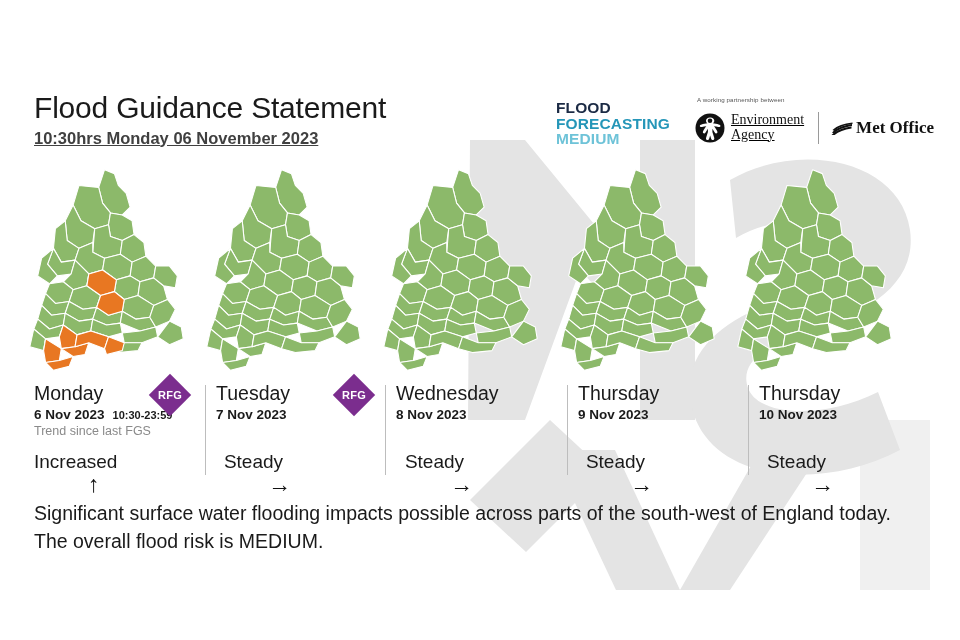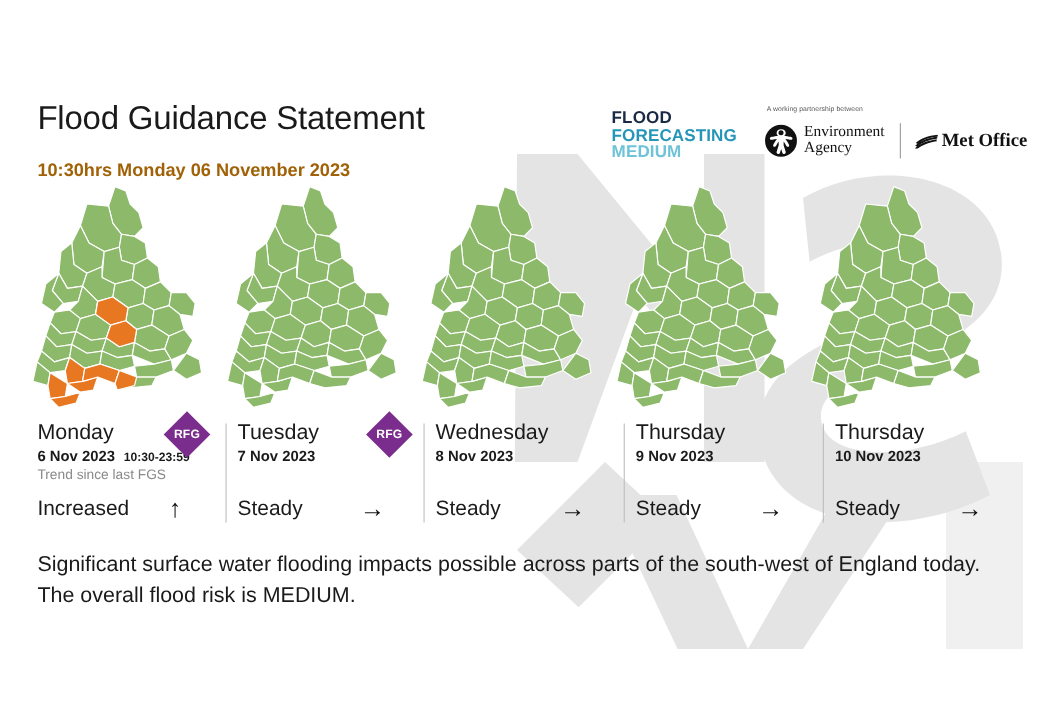--- a/index.html
+++ b/index.html
@@ -32,22 +32,22 @@
     width: 960px; height: 165px;
     z-index: 3;
   }
   #title-block { position: absolute; left: 34px; top: 92px; }
   #main-title {
     font-size: 30px; font-weight: 400; color: #1a1a1a;
     letter-spacing: -0.2px; line-height: 1.05;
     white-space: nowrap;
   }
   #sub-title {
-    font-size: 16.5px; font-weight: 600; color: #a16207;
-    margin-top: 22px; white-space: nowrap;
+    font-size: 16.5px; font-weight: 600; color: #404040;
+    margin-top: 5px; white-space: nowrap; text-decoration: underline;
   }
 
   
   #ffc-logo {
     position: absolute; left: 556px; top: 100px;
     line-height: 1.0;
     font-weight: 700;
     font-size: 15.5px;
     letter-spacing: 0.1px;
   }
@@ -62,21 +62,21 @@
     width: 240px;
   }
   #partner-caption {
     font-size: 6.2px; color: #555; letter-spacing: 0.1px;
     white-space: nowrap; margin-left: 2px;
     font-family: "Liberation Sans", sans-serif;
   }
   #logos-row {
     display: flex; align-items: center; margin-top: 9px;
   }
-  #ea-logo { display: flex; align-items: flex-end; }
+  #ea-logo { display: flex; align-items: flex-start; text-decoration: underline; }
   #ea-mark {
     width: 30px; height: 30px; flex: 0 0 30px;
   }
   #ea-text {
     margin-left: 6px;
     font-family: "Liberation Serif", serif;
     font-size: 14px; line-height: 1.04; color: #111;
     white-space: nowrap;
   }
   #logo-divider {
@@ -134,20 +134,21 @@
     margin-left: 8px;
   }
   .day-trend-label {
     font-size: 12.5px; color: #8a8a8a; margin-top: 2px;
     white-space: nowrap;
   }
   .day-status-row {
     position: absolute; top: 68px; left: 0;
     display: flex; align-items: center;
     white-space: nowrap;
+    flex-direction: column;
   }
   .day-status {
     font-size: 19px; color: #1a1a1a; font-weight: 400;
   }
   .day-arrow {
     font-size: 23px; color: #111; font-weight: 700;
     line-height: 1;
   }
 
   

